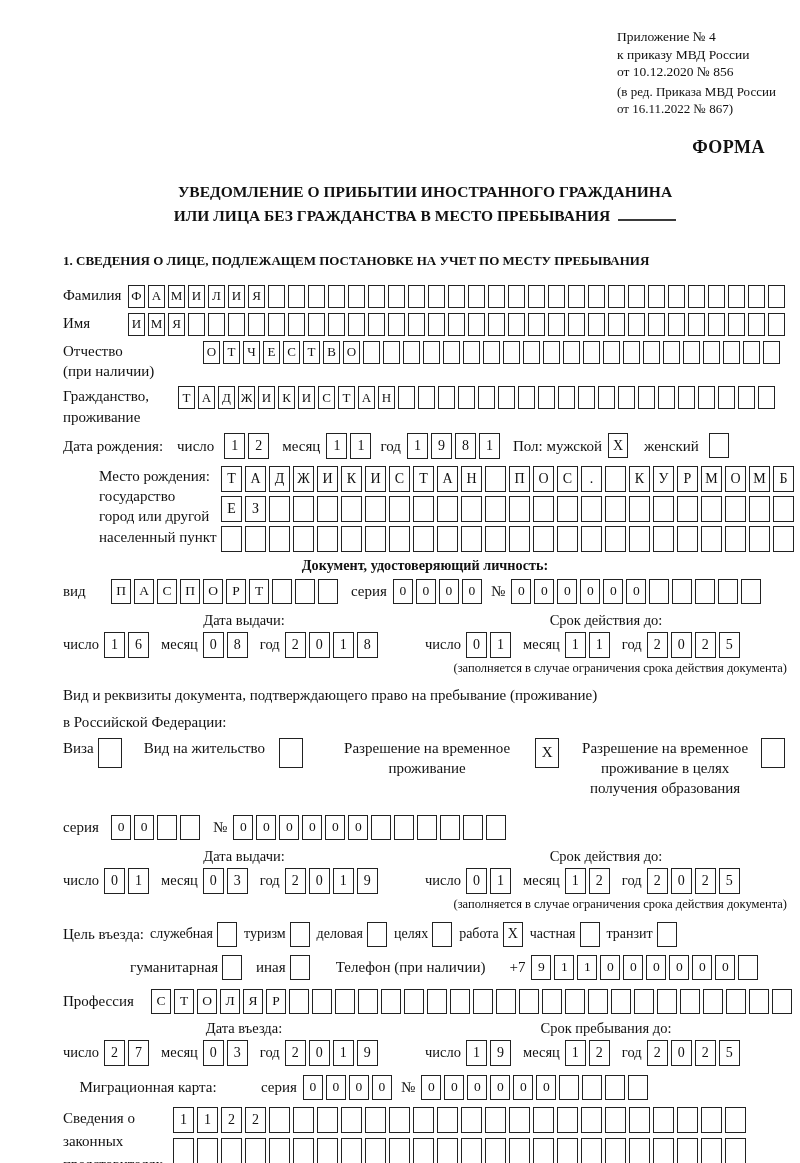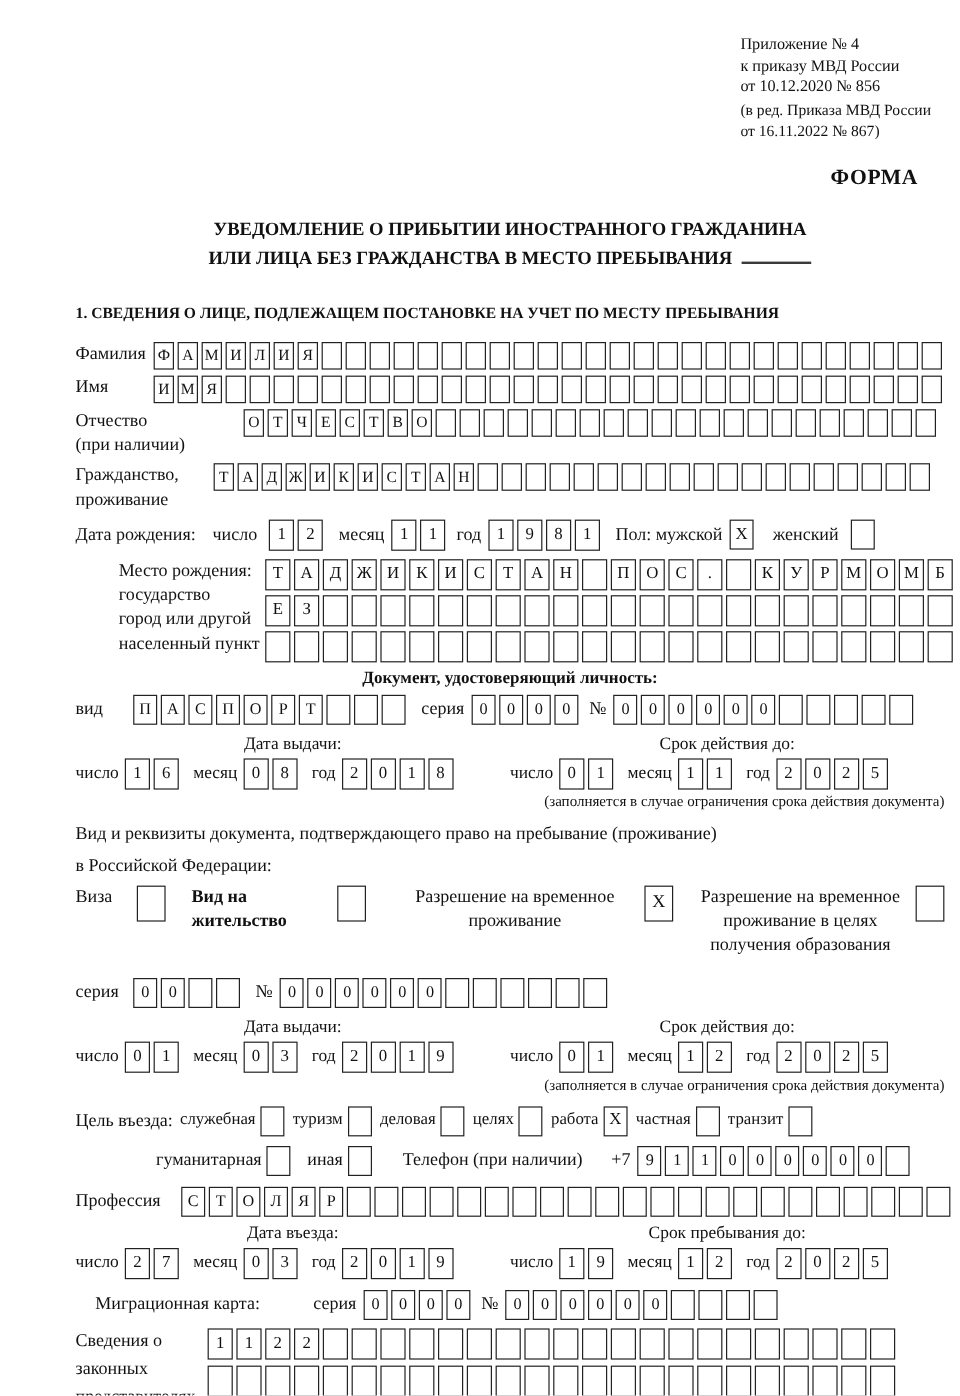--- a/index.html
+++ b/index.html
@@ -431,25 +431,25 @@
 </div>
 <div class="note">(заполняется в случае ограничения срока действия документа)</div>
 
 <div class="intro">
   <div>Вид и реквизиты документа, подтверждающего право на пребывание (проживание)</div>
   <div>в Российской Федерации:</div>
 </div>
 
 <div class="options">
   <div class="opt" style="margin-right:22px;">
-    <span class="optlbl" style="margin-right:20px;font-family:Liberation Serif, serif;">Виза</span>
+    <span class="optlbl" style="margin-right:4px;font-family:Liberation Serif, serif;">Виза</span>
     <span class="cb big"></span>
   </div>
   <div class="opt" style="margin-right:26px;">
-    <span class="optlbl" style="margin-right:14px;font-weight:bold;">Вид на жительство</span>
+    <span class="optlbl" style="margin-right:14px;">Вид на жительство</span>
     <span class="cb big"></span>
   </div>
   <div class="opt" style="margin-right:20px;">
     <span class="optlbl c" style="width:196px; margin-right:10px;">Разрешение на временное проживание</span>
     <span class="cb big">X</span>
   </div>
   <div class="opt">
     <span class="optlbl c" style="width:172px; margin-right:10px;">Разрешение на временное проживание в целях получения образования</span>
     <span class="cb big"></span>
   </div>

